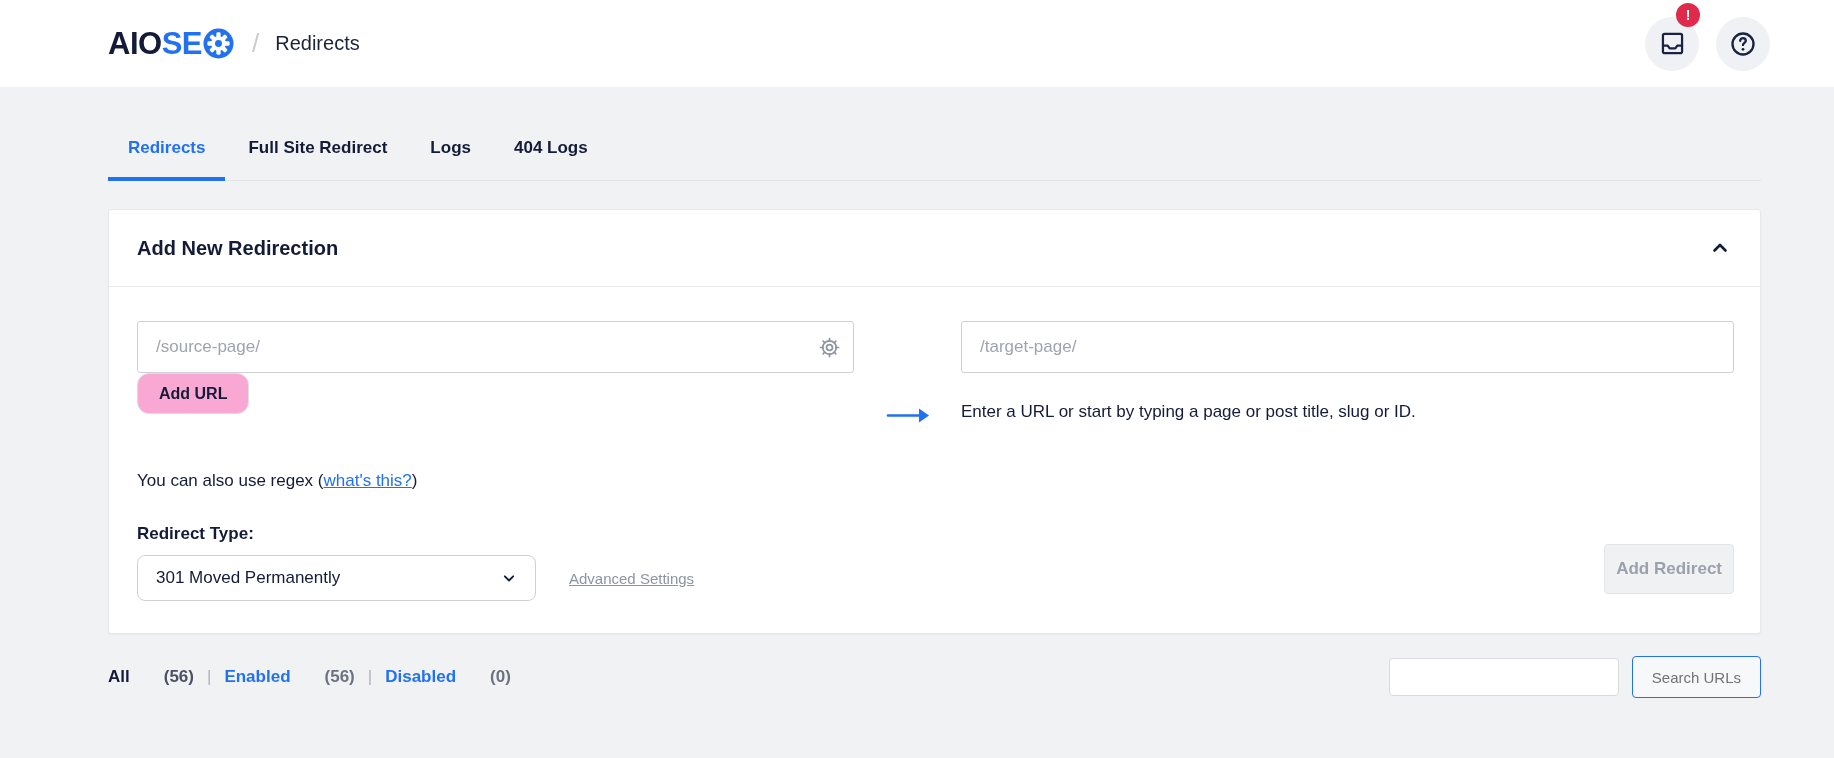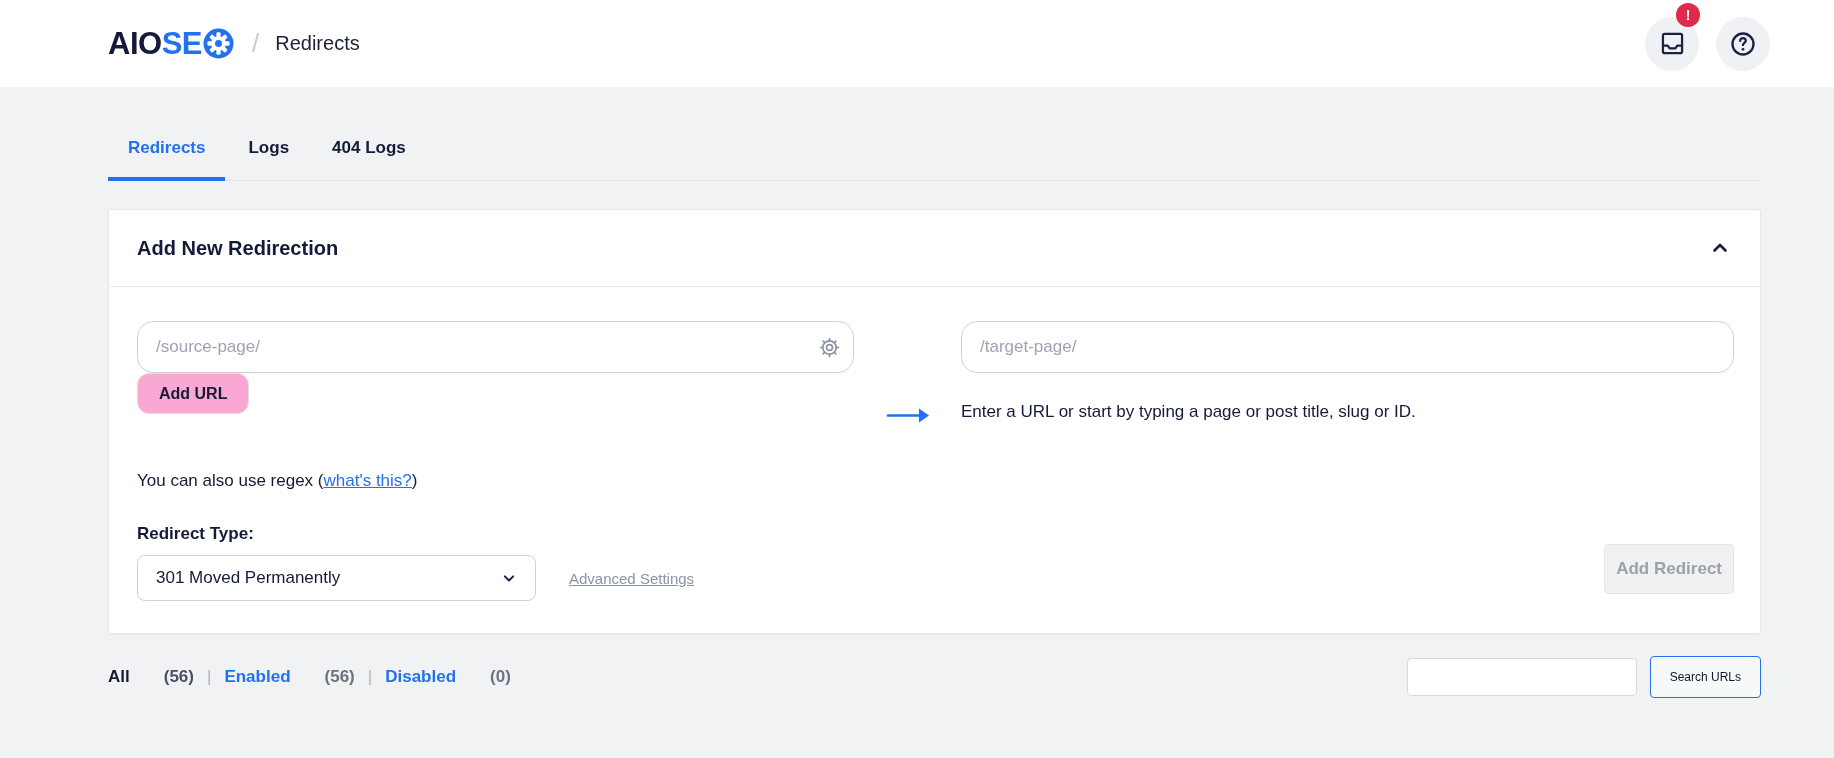--- a/index.html
+++ b/index.html
@@ -74,21 +74,21 @@
   .panel-body { display:flex; padding:34px 26px 32px 28px; }
   .col-left  { width:717px; flex:none; }
   .col-arrow { width:107px; flex:none; display:flex; justify-content:center; padding-top:86px; }
   .col-right { flex:1; position:relative; }
 
   .field-label { font-size:17px; font-weight:700; color:#141B38; line-height:21px; margin-bottom:11px; }
 
   .url-input-wrap { position:relative; }
   .text-input {
     width:100%; height:52px;
-    border:1px solid #D0D1D7; border-radius:16px;
+    border:1px solid #D0D1D7; border-radius:3px;
     padding:0 48px 0 18px;
     font-size:17px; color:#141B38;
     font-family:"Liberation Sans","DejaVu Sans",sans-serif;
     outline:none; background:#fff;
   }
   .text-input::placeholder { color:#9EA4B0; }
   .col-right .text-input { padding-right:18px; }
   .input-gear {
     position:absolute; right:13px; top:14px;
     width:24px; height:24px; cursor:pointer;
@@ -148,21 +148,21 @@
   .search-input {
     width:230px; height:38px;
     border:1px solid #D9DADF; border-radius:4px;
     background:#fff; padding:0 12px;
     font-size:16px; outline:none;
     font-family:inherit;
   }
   .search-btn {
     margin-left:13px; height:42px; padding:0 19px;
     background:#F7F8FA; border:1px solid #2271F1; border-radius:4px;
-    color:#0f172a; font-size:12px; font-weight:400;
+    color:#737373; font-size:15px; font-weight:400;
     cursor:pointer; font-family:inherit;
   }
 </style>
 </head>
 <body>
 
 <div class="app-header">
   <div class="logo">
     <span class="aio">AIO</span>
       <span class="se">SE</span>
@@ -206,20 +206,21 @@
         <circle cx="12" cy="16.6" r="1.2" fill="#1C2242"></circle>
       </svg>
     </span>
   </button>
 </div>
 
 <div class="content">
 
   <div class="tabs">
     <div class="tab active">Redirects</div>
+    <div class="tab">Full Site Redirect</div>
     <div class="tab">Logs</div>
     <div class="tab">404 Logs</div>
   </div>
 
   <div class="panel">
     <div class="panel-header">
       <span class="panel-title">Add New Redirection</span>
       <span class="chev">
         <svg width="24" height="24" viewBox="0 0 24 24" fill="none" stroke="#141B38" stroke-width="2.6" stroke-linecap="round" stroke-linejoin="round">
           <path d="M6.5 14.5l5.5-5.5 5.5 5.5"></path>

